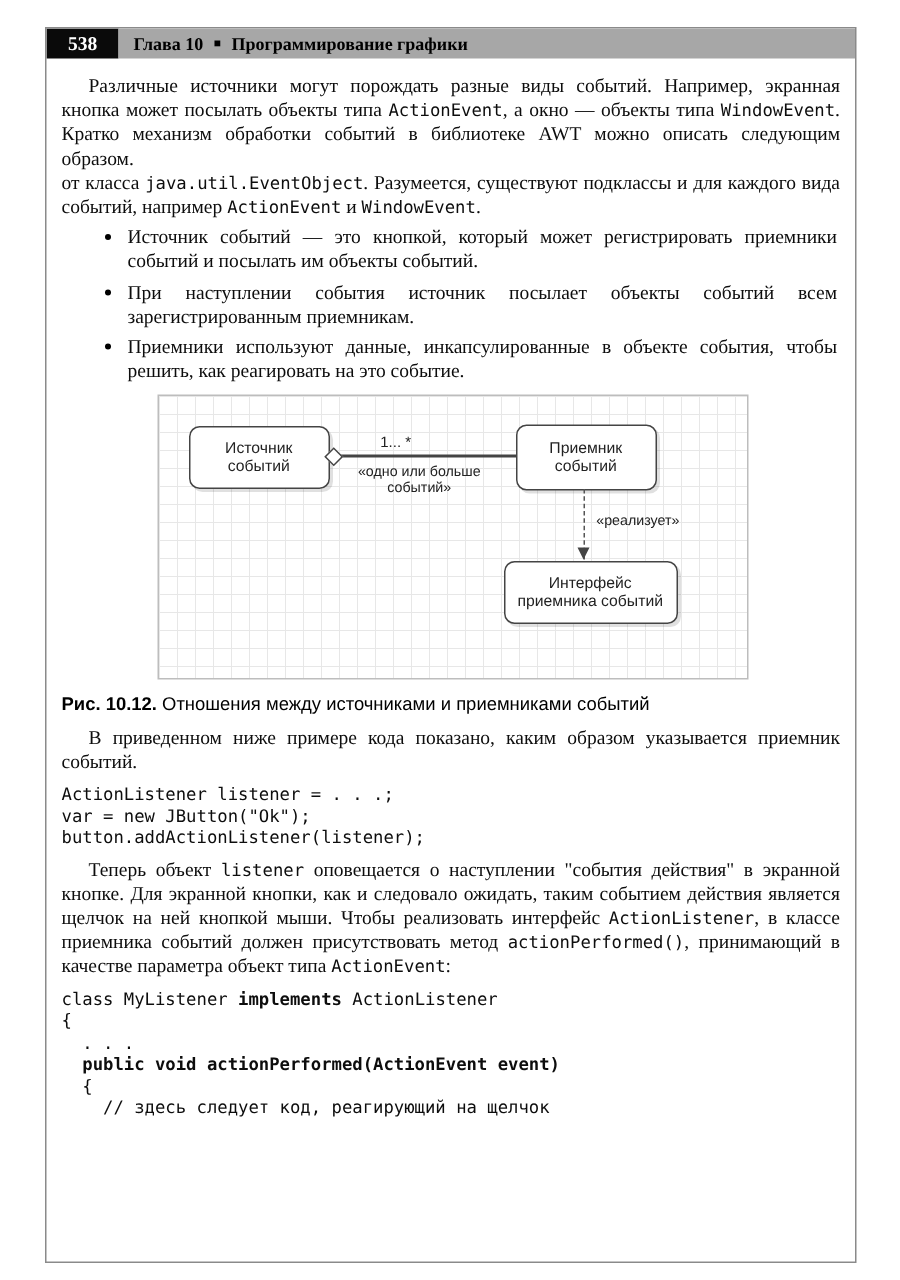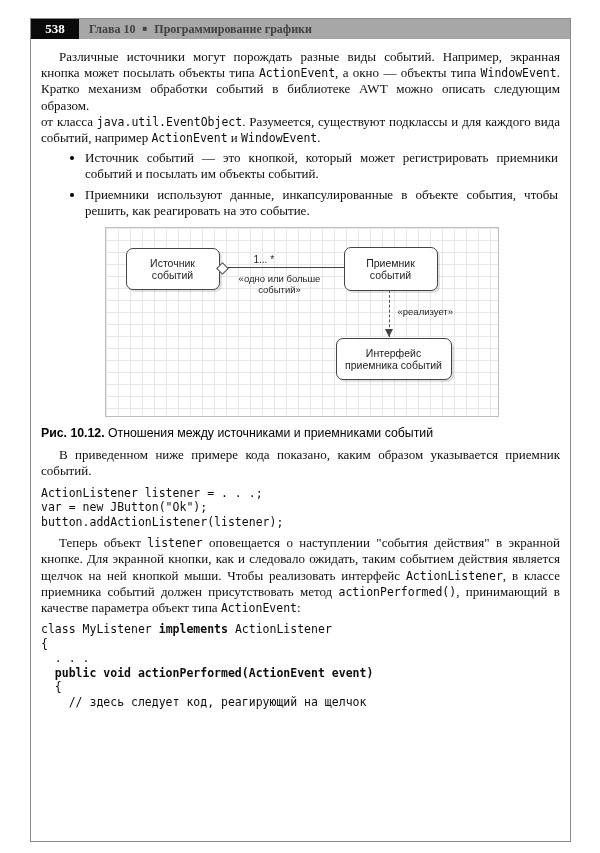--- a/index.html
+++ b/index.html
@@ -8,21 +8,21 @@
     width:541px;height:824px;
     margin:18px 28px 10px 30px;
     border:1px solid #8a8a8a;
     background:#fff;
     overflow:hidden;
     box-sizing:border-box;
   }
   
   .runhead{display:flex;height:20px;font-family:Liberation Serif, serif;font-weight:bold;}
   .pagenum{background:#0a0a0a;color:#fff;width:48px;display:flex;align-items:center;justify-content:center;font-size:13px;}
-  .chapterbar{flex:1;background:#a7a7a7;color:#404040;display:flex;align-items:center;gap:7px;padding-left:10px;font-size:12px;}
+  .chapterbar{flex:1;background:#a7a7a7;color:#000000;display:flex;align-items:center;gap:7px;padding-left:10px;font-size:12px;}
   .sq{font-size:8px;line-height:1;}
   
   .content{padding:10px 10px 0 10px;font-family:"Liberation Serif",serif;font-size:13px;line-height:16.2px;color:#0d0d0d;}
   .para{margin:0;text-align:justify;}
   .para.indent{text-indent:18px;}
   .bullets{list-style:none;margin:4px 0 4px 0;padding:0 0 0 44px;}
   .bullets li{position:relative;margin-bottom:4px;text-align:justify;padding-right:2px;}
   .bullets li::before{content:"";position:absolute;left:-15px;top:6px;width:4px;height:4px;background:#000;border-radius:50%;}
   .mono{font-family:"DejaVu Sans Mono","Liberation Mono",monospace;font-size:11.5px;}
   .mono.bold{font-weight:bold;}
@@ -68,20 +68,21 @@
     </div>
   </div>
 
   <div class="content">
 
     <div id="content-top">
         <p class="para indent"><span>Различные источники могут порождать разные виды событий. Например, экранная кнопка может посылать объекты типа </span><span class="mono">ActionEvent</span><span>, а окно — объекты типа </span><span class="mono">WindowEvent</span><span>. Кратко механизм обработки событий в библиотеке AWT можно описать следующим образом.</span></p>
         <p class="para"><span>от класса </span><span class="mono">java.util.EventObject</span><span>. Разумеется, существуют подклассы и для каждого вида событий, например </span><span class="mono">ActionEvent</span><span> и </span><span class="mono">WindowEvent</span><span>.</span></p>
         <ul class="bullets">
           <li><span>Источник событий — это кнопкой, который может регистрировать приемники событий и посылать им объекты событий.</span></li>
+          <li><span>При наступлении события источник посылает объекты событий всем зарегистрированным приемникам.</span></li>
           <li><span>Приемники используют данные, инкапсулированные в объекте события, чтобы решить, как реагировать на это событие.</span></li>
         </ul>
       </div>
 
     <div class="figure-wrap">
       <div class="figure-canvas">
 
         <div class="uml-box" style="left:20px;top:20px;width:92px;height:40px;">
           <span>Источник</span>
           <span>событий</span>

